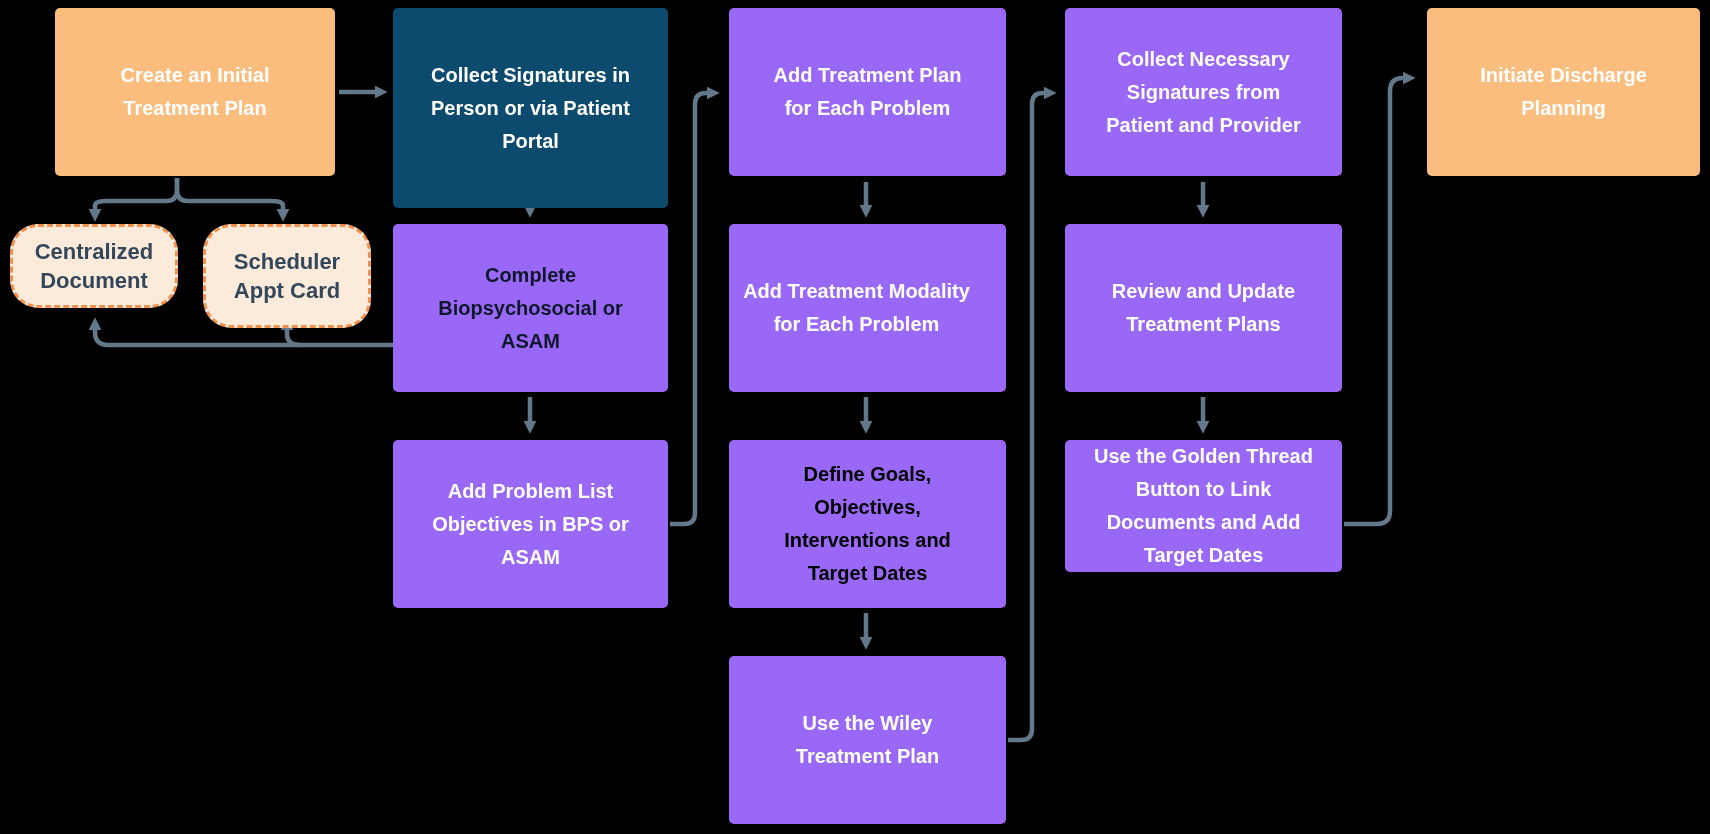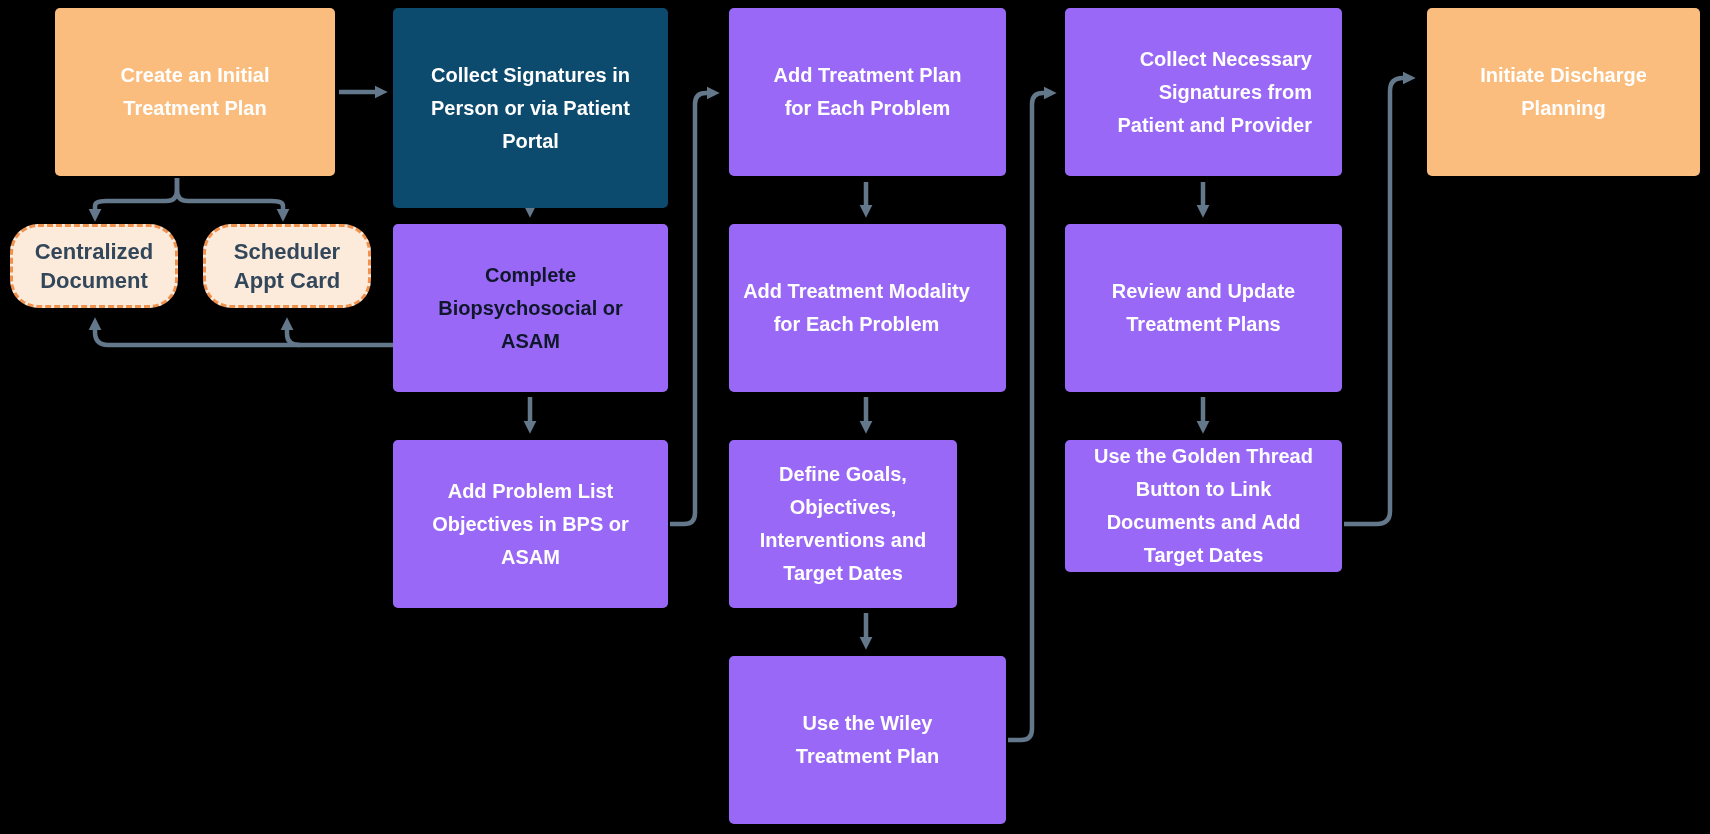--- a/index.html
+++ b/index.html
@@ -54,29 +54,29 @@
   <div class="node process" style="left: 393px; top: 8px; width: 275px; height: 200px; background: #0c4a6e; color: rgb(255, 255, 255);">Collect Signatures in Person or via Patient Portal</div>
 
   <div class="node process" style="left: 393px; top: 224px; width: 275px; height: 168px; background: rgb(154, 104, 246); color: #0f172a;">Complete Biopsychosocial or ASAM</div>
 
   <div class="node process" style="left: 393px; top: 440px; width: 275px; height: 168px; background: rgb(154, 104, 246); color: rgb(255, 255, 255);">Add Problem List Objectives in BPS or ASAM</div>
 
   <div class="node process" style="left: 729px; top: 8px; width: 277px; height: 168px; background: rgb(154, 104, 246); color: rgb(255, 255, 255);">Add Treatment Plan for Each Problem</div>
 
   <div class="node process" style="left: 729px; top: 224px; width: 277px; height: 168px; background: rgb(154, 104, 246); color: rgb(255, 255, 255); padding-left: 8px;">Add Treatment Modality for Each Problem</div>
 
-  <div class="node process" style="left: 729px; top: 440px; width: 228px; height: 168px; background: rgb(154, 104, 246); color: #ffffff;">Define Goals, Objectives, Interventions and Target Dates</div>
+  <div class="node process" style="left: 729px; top: 440px; width: 277px; height: 168px; background: rgb(154, 104, 246); color: #000000;">Define Goals, Objectives, Interventions and Target Dates</div>
 
   <div class="node process" style="left: 729px; top: 656px; width: 277px; height: 168px; background: rgb(154, 104, 246); color: #ffffff;">Use the Wiley Treatment Plan</div>
 
-  <div class="node process" style="left: 1065px; top: 8px; width: 277px; height: 168px; background: rgb(154, 104, 246); color: rgb(255, 255, 255); text-align: right;">Collect Necessary Signatures from Patient and Provider</div>
+  <div class="node process" style="left: 1065px; top: 8px; width: 277px; height: 168px; background: rgb(154, 104, 246); color: rgb(255, 255, 255);">Collect Necessary Signatures from Patient and Provider</div>
 
   <div class="node process" style="left: 1065px; top: 224px; width: 277px; height: 168px; background: rgb(154, 104, 246); color: rgb(255, 255, 255);">Review and Update Treatment Plans</div>
 
   <div class="node process" style="left: 1065px; top: 440px; width: 277px; height: 132px; padding: 12px 28px; background: rgb(154, 104, 246); color: rgb(255, 255, 255);">Use the Golden Thread Button to Link Documents and Add Target Dates</div>
 
   <div class="node terminal" style="left: 1427px; top: 8px; width: 273px; height: 168px; background: rgb(250, 189, 126); color: rgb(255, 255, 255);">Initiate Discharge Planning</div>
 
   <div class="node artifact" style="left: 10px; top: 224px; width: 168px; height: 84px; background: rgb(252, 234, 219); color: rgb(51, 71, 91); border-color: rgb(240, 145, 77);">Centralized Document</div>
 
-  <div class="node artifact" style="left: 203px; top: 224px; width: 168px; height: 84px; background: rgb(252, 234, 219); color: rgb(51, 71, 91); border-color: rgb(240, 145, 77);">Scheduler Appt Card</div>
+  <div class="node artifact" style="left: 203px; top: 224px; width: 168px; height: 104px; background: rgb(252, 234, 219); color: rgb(51, 71, 91); border-color: rgb(240, 145, 77);">Scheduler Appt Card</div>
 
 </div>
 
 </body></html>

